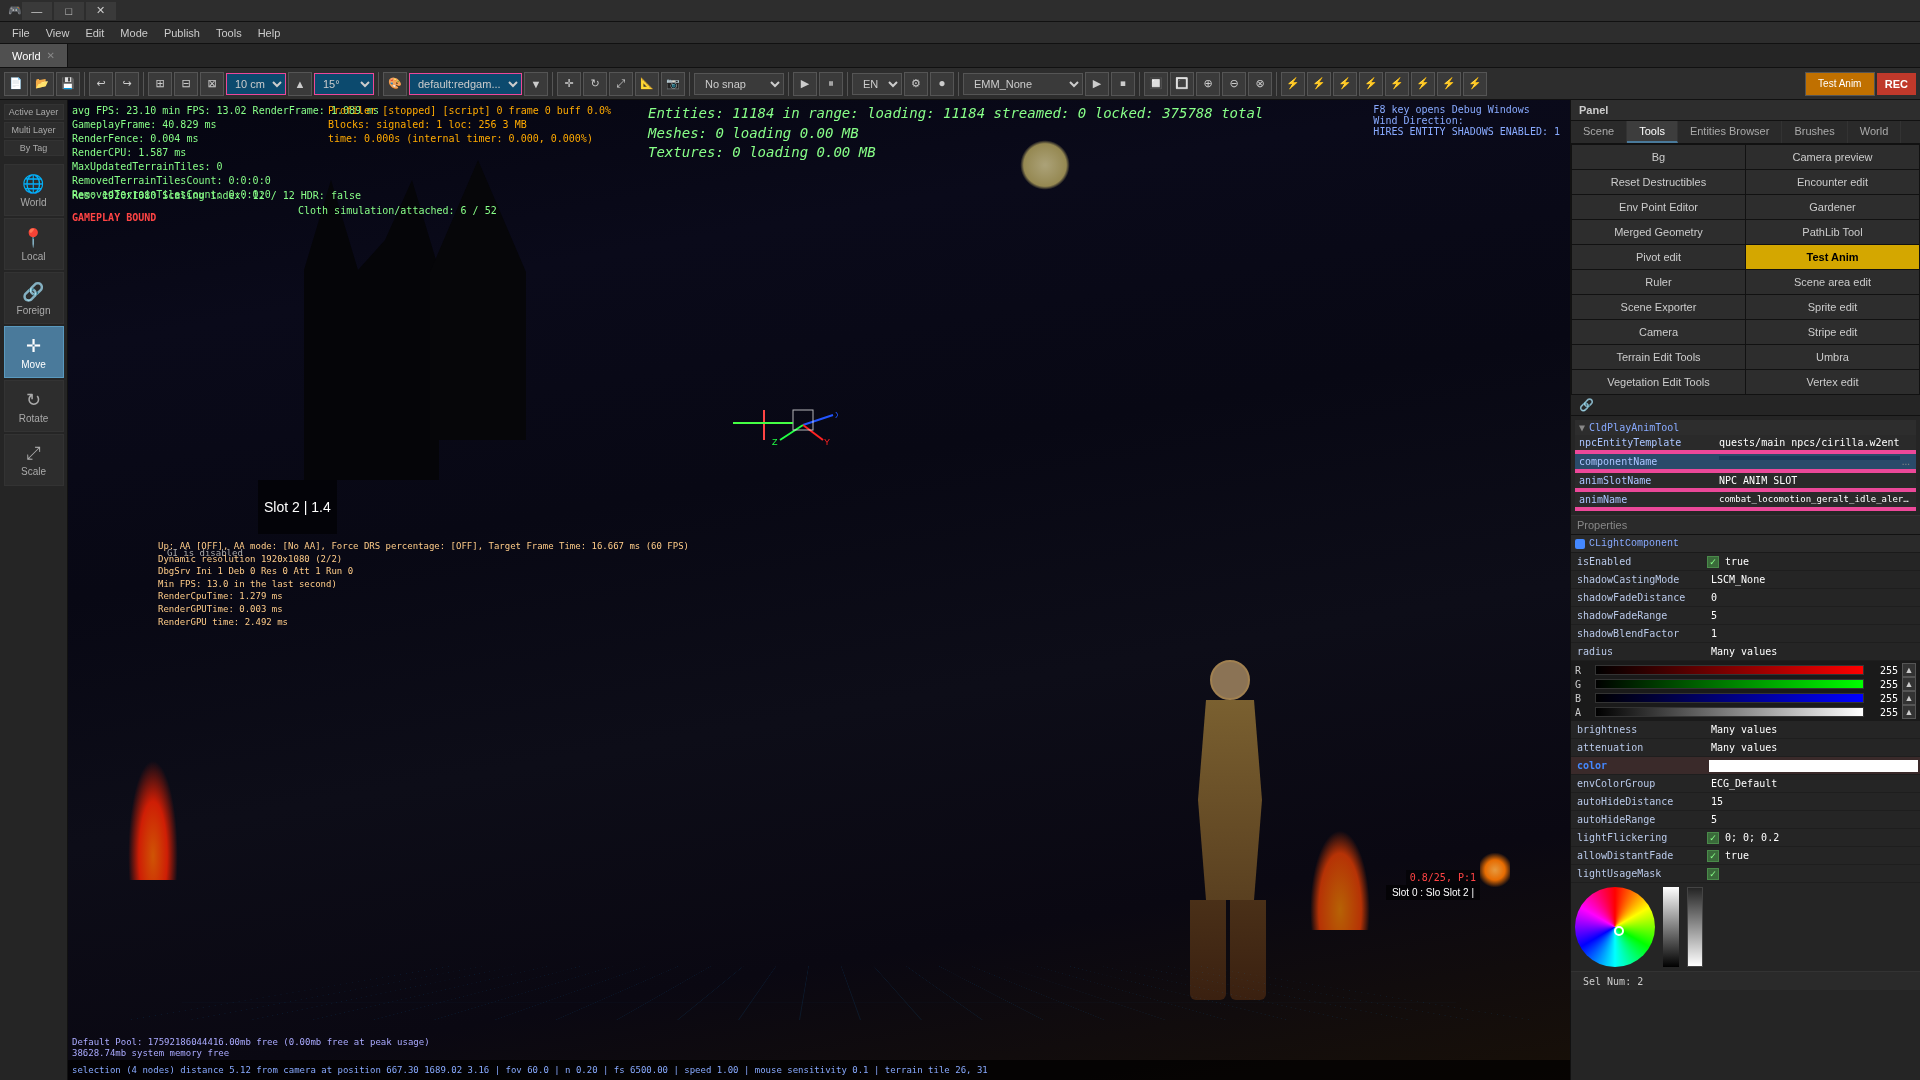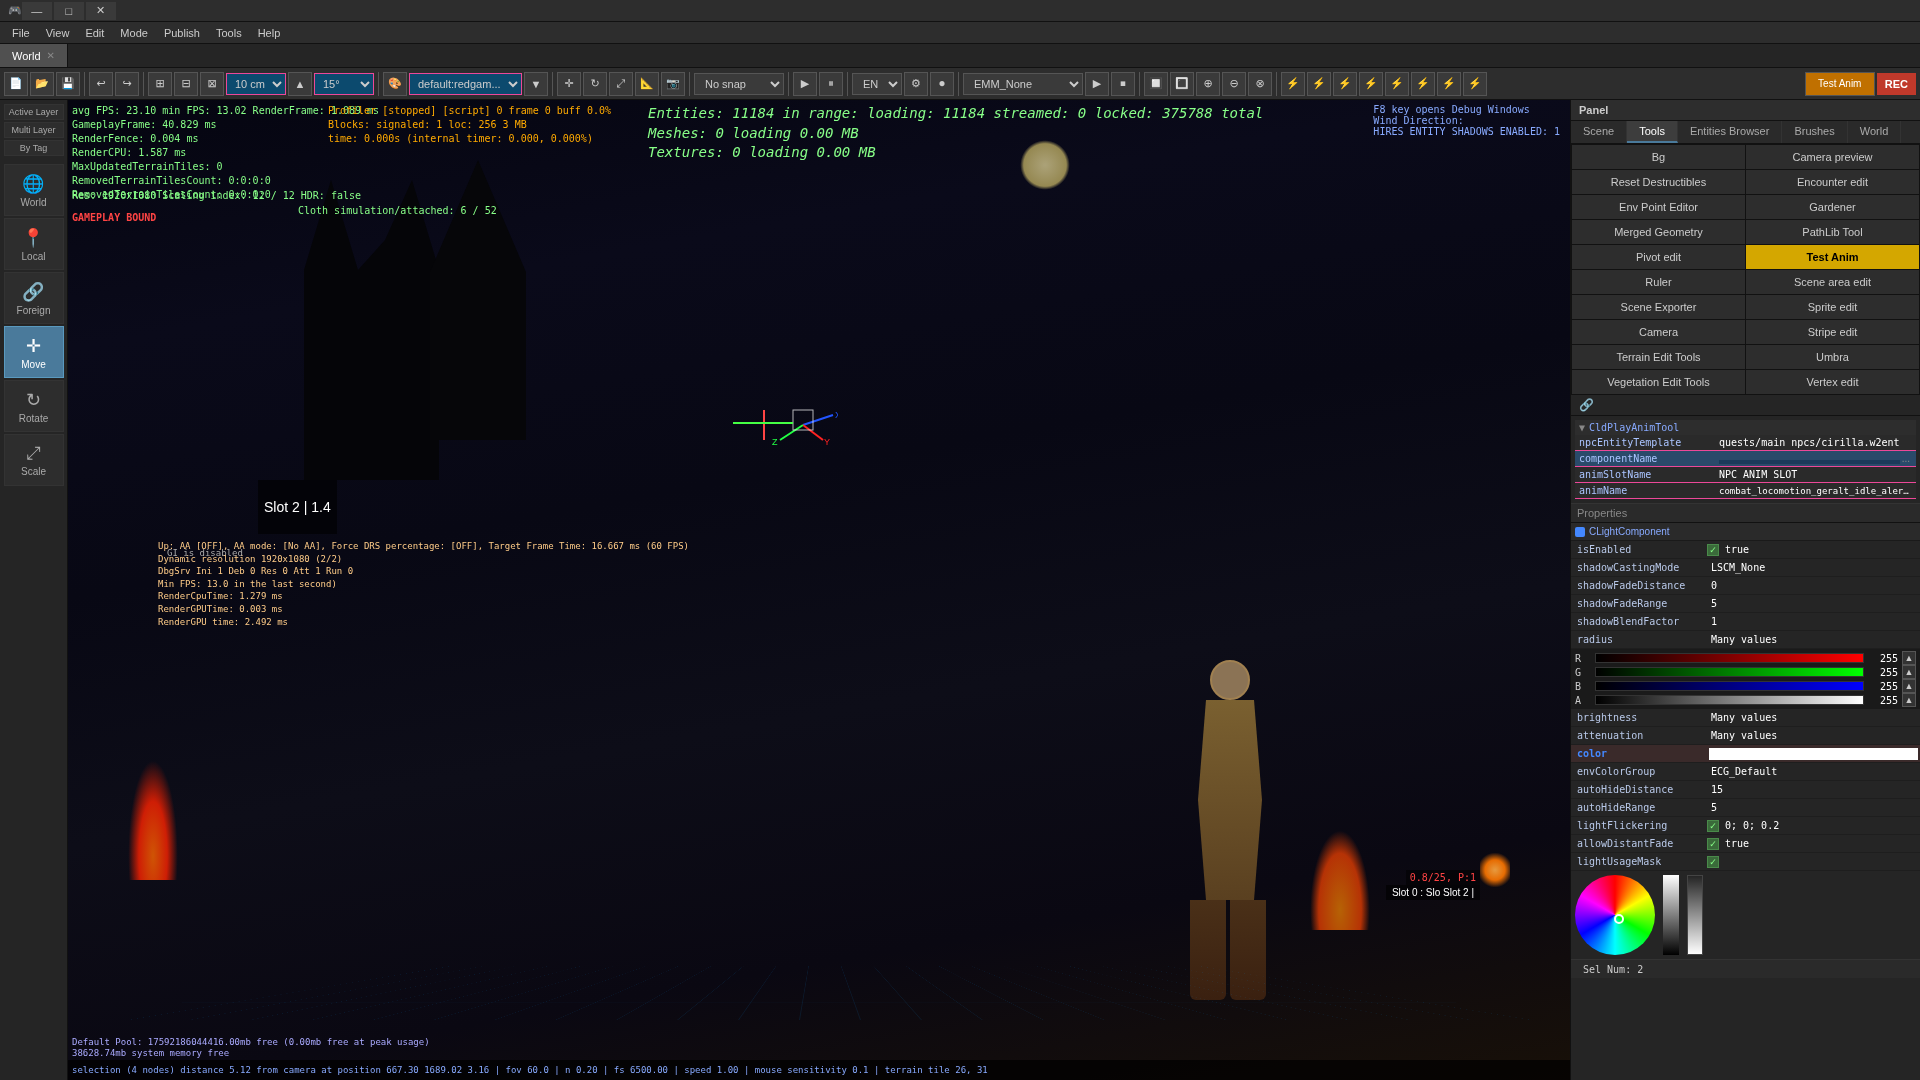--- a/index.html
+++ b/index.html
@@ -69,34 +69,34 @@
     .panel-tab.active { background: #3d3d3d; color: #fff; border-bottom: 2px solid #4a7a9b; }
     
     
     .tools-grid { display: grid; grid-template-columns: 1fr 1fr; gap: 1px; background: #111; padding: 1px; }
     .tool-btn { background: #2d2d2d; padding: 6px 8px; font-size: 11px; color: #ccc; cursor: pointer; text-align: center; border: none; }
     
     
     .anim-section { padding: 4px; background: #252525; }
     .anim-header { display: flex; align-items: center; gap: 4px; padding: 2px 4px; background: #2d2d2d; color: #88aaff; font-size: 10px; font-family: monospace; cursor: pointer; }
     .anim-expand { color: #888; }
-    .anim-row { display: flex; align-items: flex-end; padding: 2px 4px; background: #2a2a2a; border-bottom: 1px solid #ec4899; }
+    .anim-row { display: flex; align-items: flex-start; padding: 2px 4px; background: #2a2a2a; border-bottom: 4px solid #ec4899; }
     .anim-row.selected { background: #2a4a6a; }
     .anim-key { color: #aac4ff; font-size: 10px; font-family: monospace; width: 140px; flex-shrink: 0; }
     .anim-val { color: #fff; font-size: 10px; font-family: monospace; flex: 1; overflow: hidden; text-overflow: ellipsis; white-space: nowrap; }
     .anim-val-btn { background: none; border: none; color: #888; cursor: pointer; padding: 0 2px; font-size: 10px; }
     
     
     .spawn-row { display: flex; align-items: center; gap: 4px; padding: 6px; background: #2d2d2d; }
     .spawn-btn { height: 24px; background: #3a3a3a; border: 1px solid #555; color: #ccc; padding: 0 12px; font-size: 11px; cursor: pointer; }
     .color-dot { width: 12px; height: 12px; background: #4488ff; border-radius: 50%; }
     
     
     .props-section { flex: 1; overflow-y: auto; background: #252525; }
-    .prop-group-header { display: flex; align-items: center; gap: 4px; padding: 3px 4px; background: #2a2a2a; color: #88aaff; font-size: 10px; font-family: Liberation Sans, sans-serif; cursor: pointer; border-bottom: 1px solid #1a1a1a; }
+    .prop-group-header { display: flex; align-items: center; gap: 4px; padding: 3px 4px; background: #2a2a2a; color: #88aaff; font-size: 10px; font-family: Liberation Mono, monospace; cursor: pointer; border-bottom: 1px solid #1a1a1a; }
     .prop-group-icon { width: 10px; height: 10px; background: #4488ff; border-radius: 2px; flex-shrink: 0; }
     .prop-row { display: flex; align-items: center; border-bottom: 1px solid #1e1e1e; min-height: 18px; }
     .prop-row.highlight { background: #3a2a2a; }
     .prop-key { color: #b8c8e8; font-size: 10px; font-family: monospace; width: 136px; padding: 2px 6px; flex-shrink: 0; overflow: hidden; text-overflow: ellipsis; }
     .prop-val { color: #fff; font-size: 10px; font-family: monospace; flex: 1; padding: 2px 4px; overflow: hidden; text-overflow: ellipsis; }
     .prop-val.blue-bg { background: #1a3a5a; }
     .prop-check { width: 12px; height: 12px; background: #3a6a3a; border: 1px solid #4a8a4a; display: inline-flex; align-items: center; justify-content: center; color: #8f8; font-size: 9px; flex-shrink: 0; }
     .prop-val-row { display: flex; align-items: center; flex: 1; gap: 2px; }
     .color-slider-row { display: flex; align-items: center; gap: 4px; }
     .color-slider-label { color: #ccc; font-size: 10px; font-family: monospace; width: 16px; }

